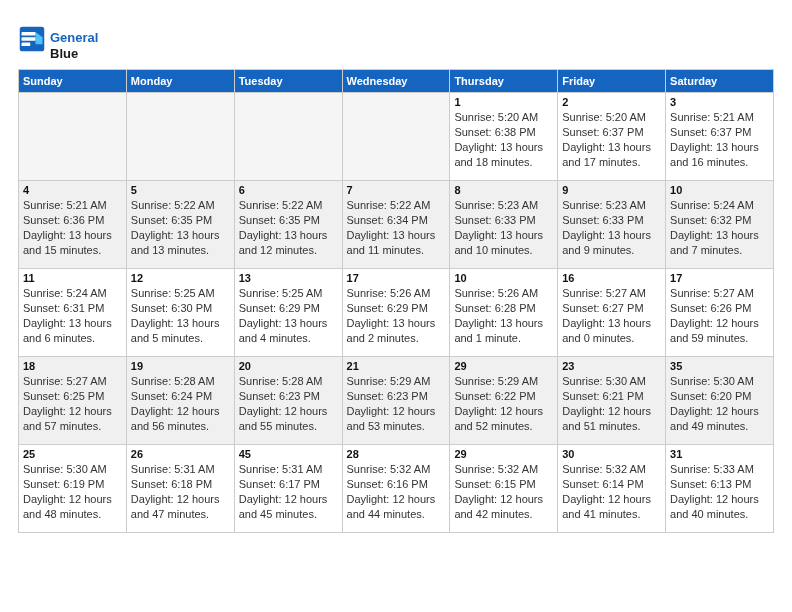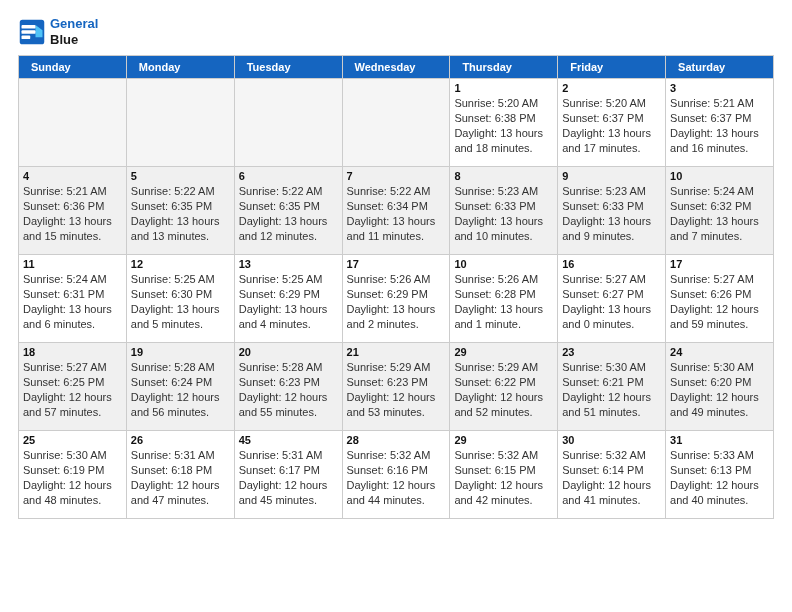--- a/index.html
+++ b/index.html
@@ -24,20 +24,21 @@
     .logo {
       display: flex;
       align-items: center;
       gap: 4px;
     }
     .logo-text {
       font-size: 13px;
       font-weight: bold;
       color: #1a1a1a;
       line-height: 1.2;
+      margin-top: 14px;
     }
     .logo-text .blue { color: #1565c0; }
     .logo-icon {
       width: 28px;
       height: 28px;
     }
     .title-block {
       text-align: right;
     }
     .month-year {
@@ -52,21 +53,21 @@
     .calendar {
       width: 100%;
       border-collapse: collapse;
       table-layout: fixed;
     }
     .calendar th {
       background: #1565c0;
       color: #fff;
       font-size: 11px;
       font-weight: bold;
-      padding: 5px 12px;
+      padding: 5px 4px;
       text-align: left;
       border: 1px solid #ccc;
     }
     .calendar td {
       border: 1px solid #ccc;
       vertical-align: top;
       padding: 3px 4px;
       font-size: 9.5px;
       color: #222;
       height: 88px;
@@ -220,21 +221,21 @@
           </td>
           <td class="shaded">
             <div class="day-num">29</div>
             <div class="day-info">Sunrise: 5:29 AM<br>Sunset: 6:22 PM<br>Daylight: 12 hours<br>and 52 minutes.</div>
           </td>
           <td class="shaded">
             <div class="day-num">23</div>
             <div class="day-info">Sunrise: 5:30 AM<br>Sunset: 6:21 PM<br>Daylight: 12 hours<br>and 51 minutes.</div>
           </td>
           <td class="shaded">
-            <div class="day-num">24</div>
+            <div class="day-num">35</div>
             <div class="day-info">Sunrise: 5:30 AM<br>Sunset: 6:20 PM<br>Daylight: 12 hours<br>and 49 minutes.</div>
           </td>
         </tr>
         <tr>
           <td>
             <div class="day-num">25</div>
             <div class="day-info">Sunrise: 5:30 AM<br>Sunset: 6:19 PM<br>Daylight: 12 hours<br>and 48 minutes.</div>
           </td>
           <td>
             <div class="day-num">26</div>

